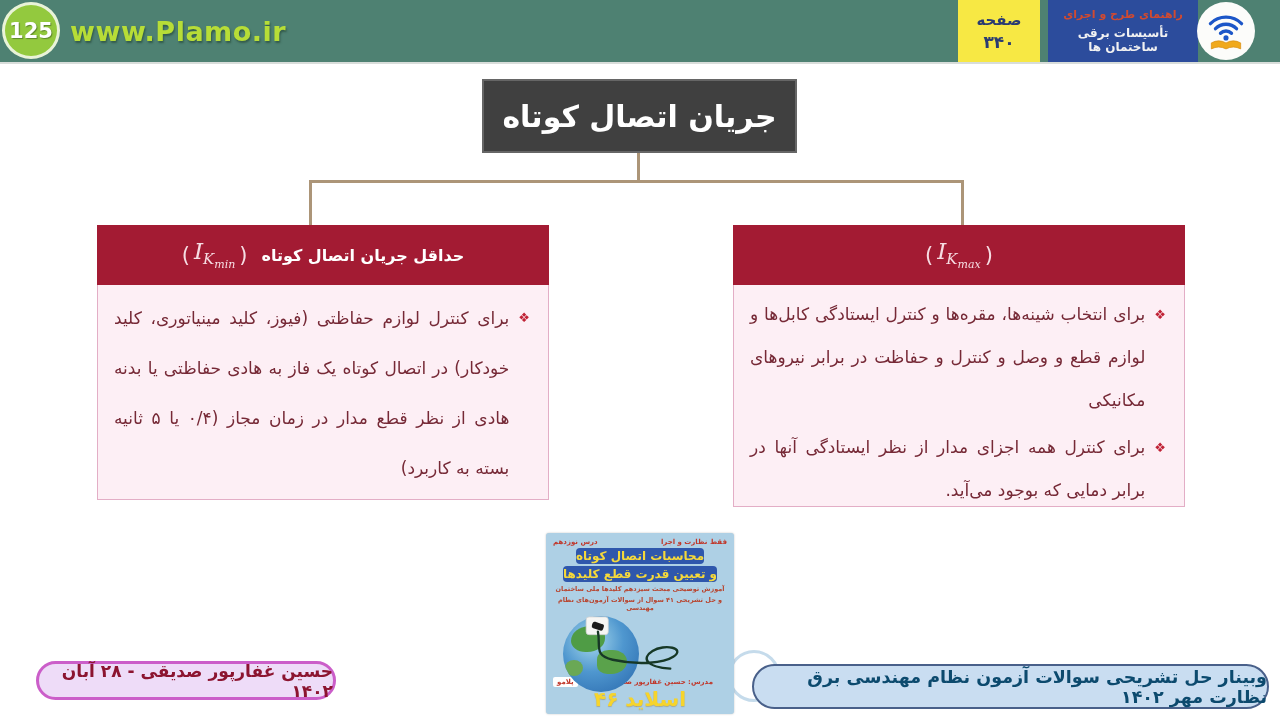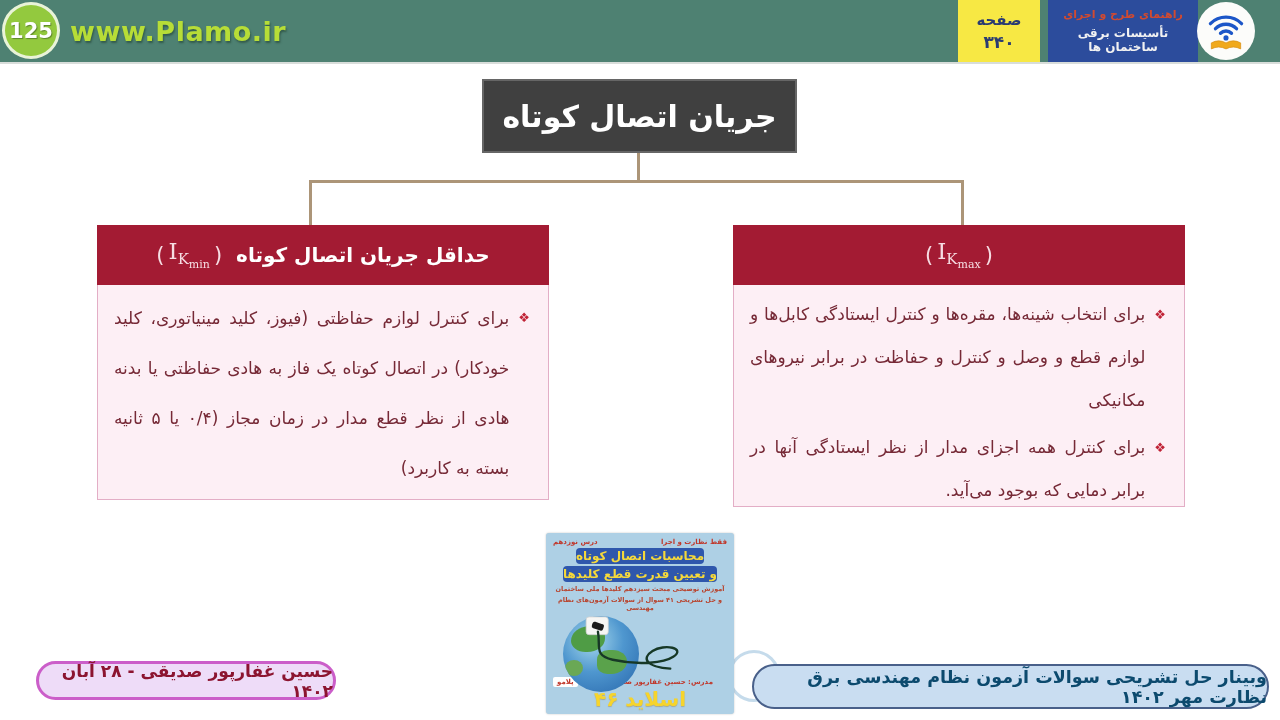--- a/index.html
+++ b/index.html
@@ -37,23 +37,23 @@
   .conn-v-top{left:637px;top:153px;width:3px;height:29px;}
   .conn-h{left:309px;top:180px;width:655px;height:3px;}
   .conn-v-left{left:309px;top:180px;width:3px;height:46px;}
   .conn-v-right{left:961px;top:180px;width:3px;height:46px;}
 
   .panel{position:absolute;width:452px;}
   .panel-min{left:97px;top:225px;}
   .panel-max{left:733px;top:225px;}
   .panel-header{height:60px;background:#a31b33;display:flex;align-items:center;justify-content:center;
           column-gap:4px;}
-  .panel-header .heading{color:#ffffff;font-size:20px;font-weight:bold;direction:rtl;margin-left:10px;}
+  .panel-header .heading{color:#ffffff;font-size:16px;font-weight:bold;direction:rtl;margin-left:10px;}
   .panel-header .paren{color:#f6dde3;font-size:21px;}
-  .formula{color:#f6dde3;font-family:"DejaVu Serif",serif;font-size:23px;line-height:1;}
+  .formula{color:#f6dde3;font-family:"DejaVu Serif",serif;font-style:italic;font-size:23px;line-height:1;}
   .formula sub{font-size:15px;}
   .formula sub sub{font-size:11px;}
   .panel-body{background:#fdeff5;border:1px solid #e3aec6;border-top:none;box-sizing:border-box;
           padding:8px 18px 0 16px;direction:rtl;color:#762936;}
   .panel-min .panel-body{height:215px;line-height:50px;font-size:17px;}
   .panel-max .panel-body{height:222px;line-height:43px;font-size:17px;}
   .bullet-row{display:flex;gap:9px;}
   .bullet-row + .bullet-row{margin-top:4px;}
   .bullet-glyph{color:#c02236;font-size:13px;flex:0 0 auto;}
   .bullet-text{text-align:justify;}

